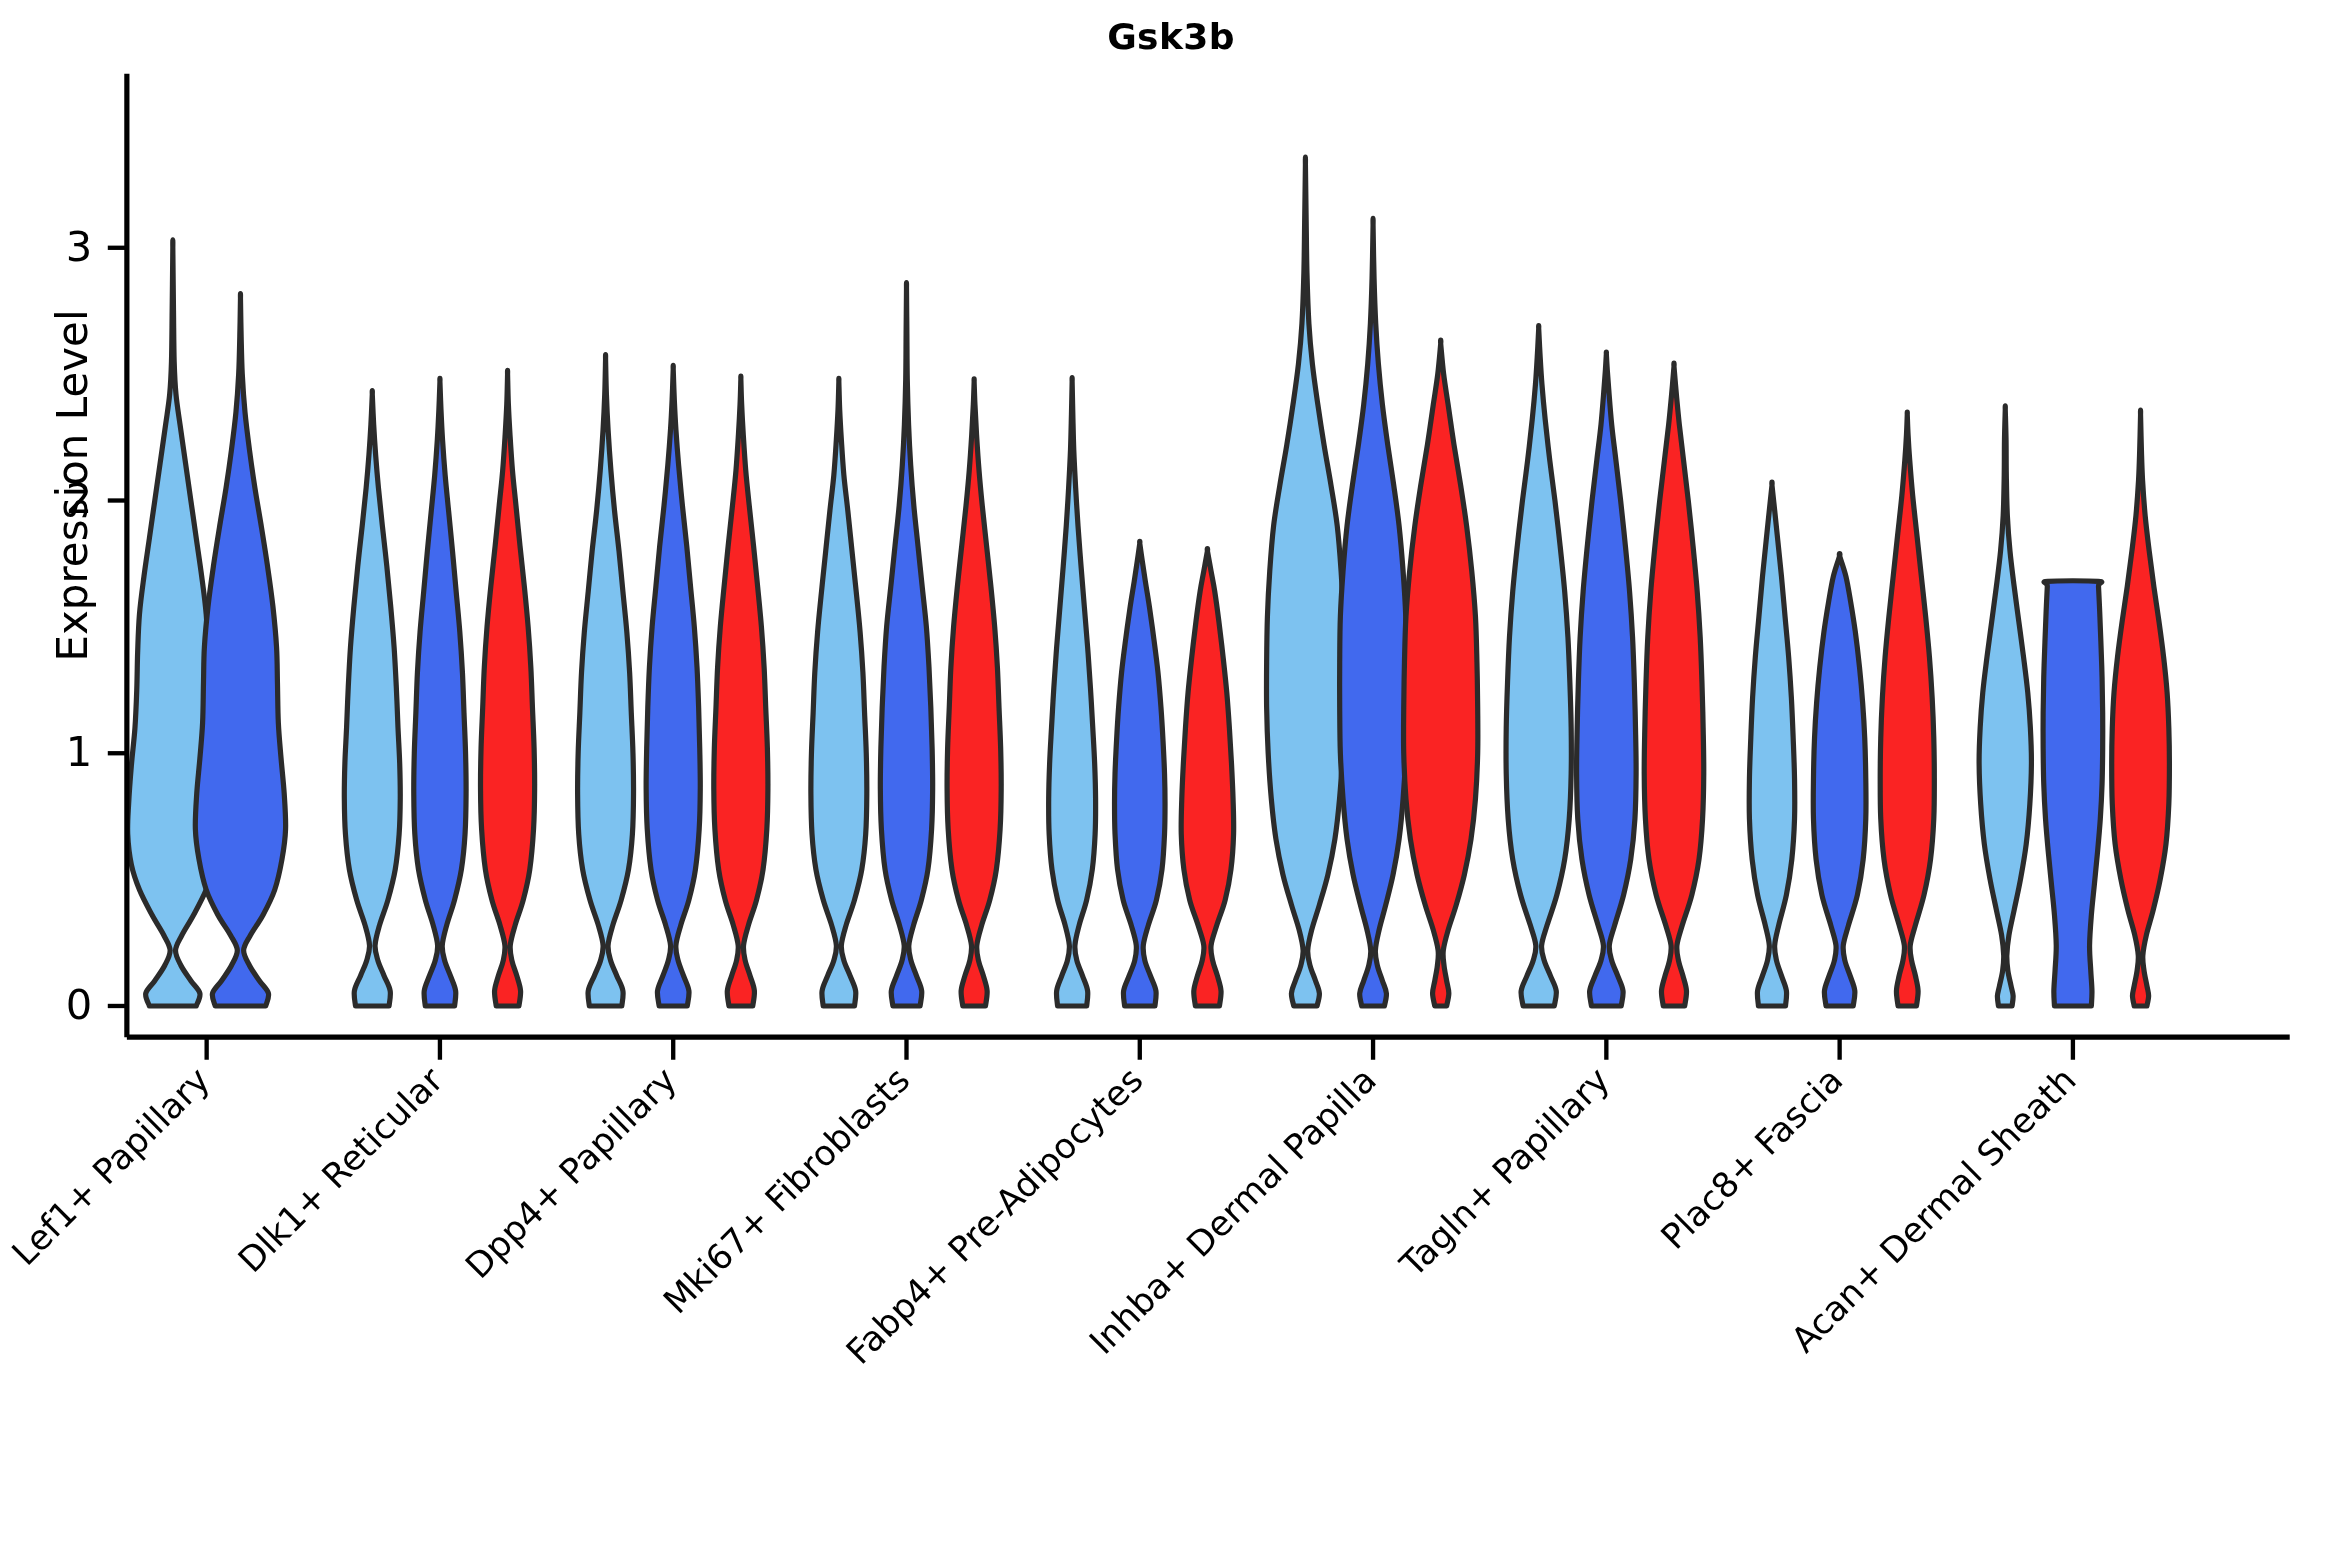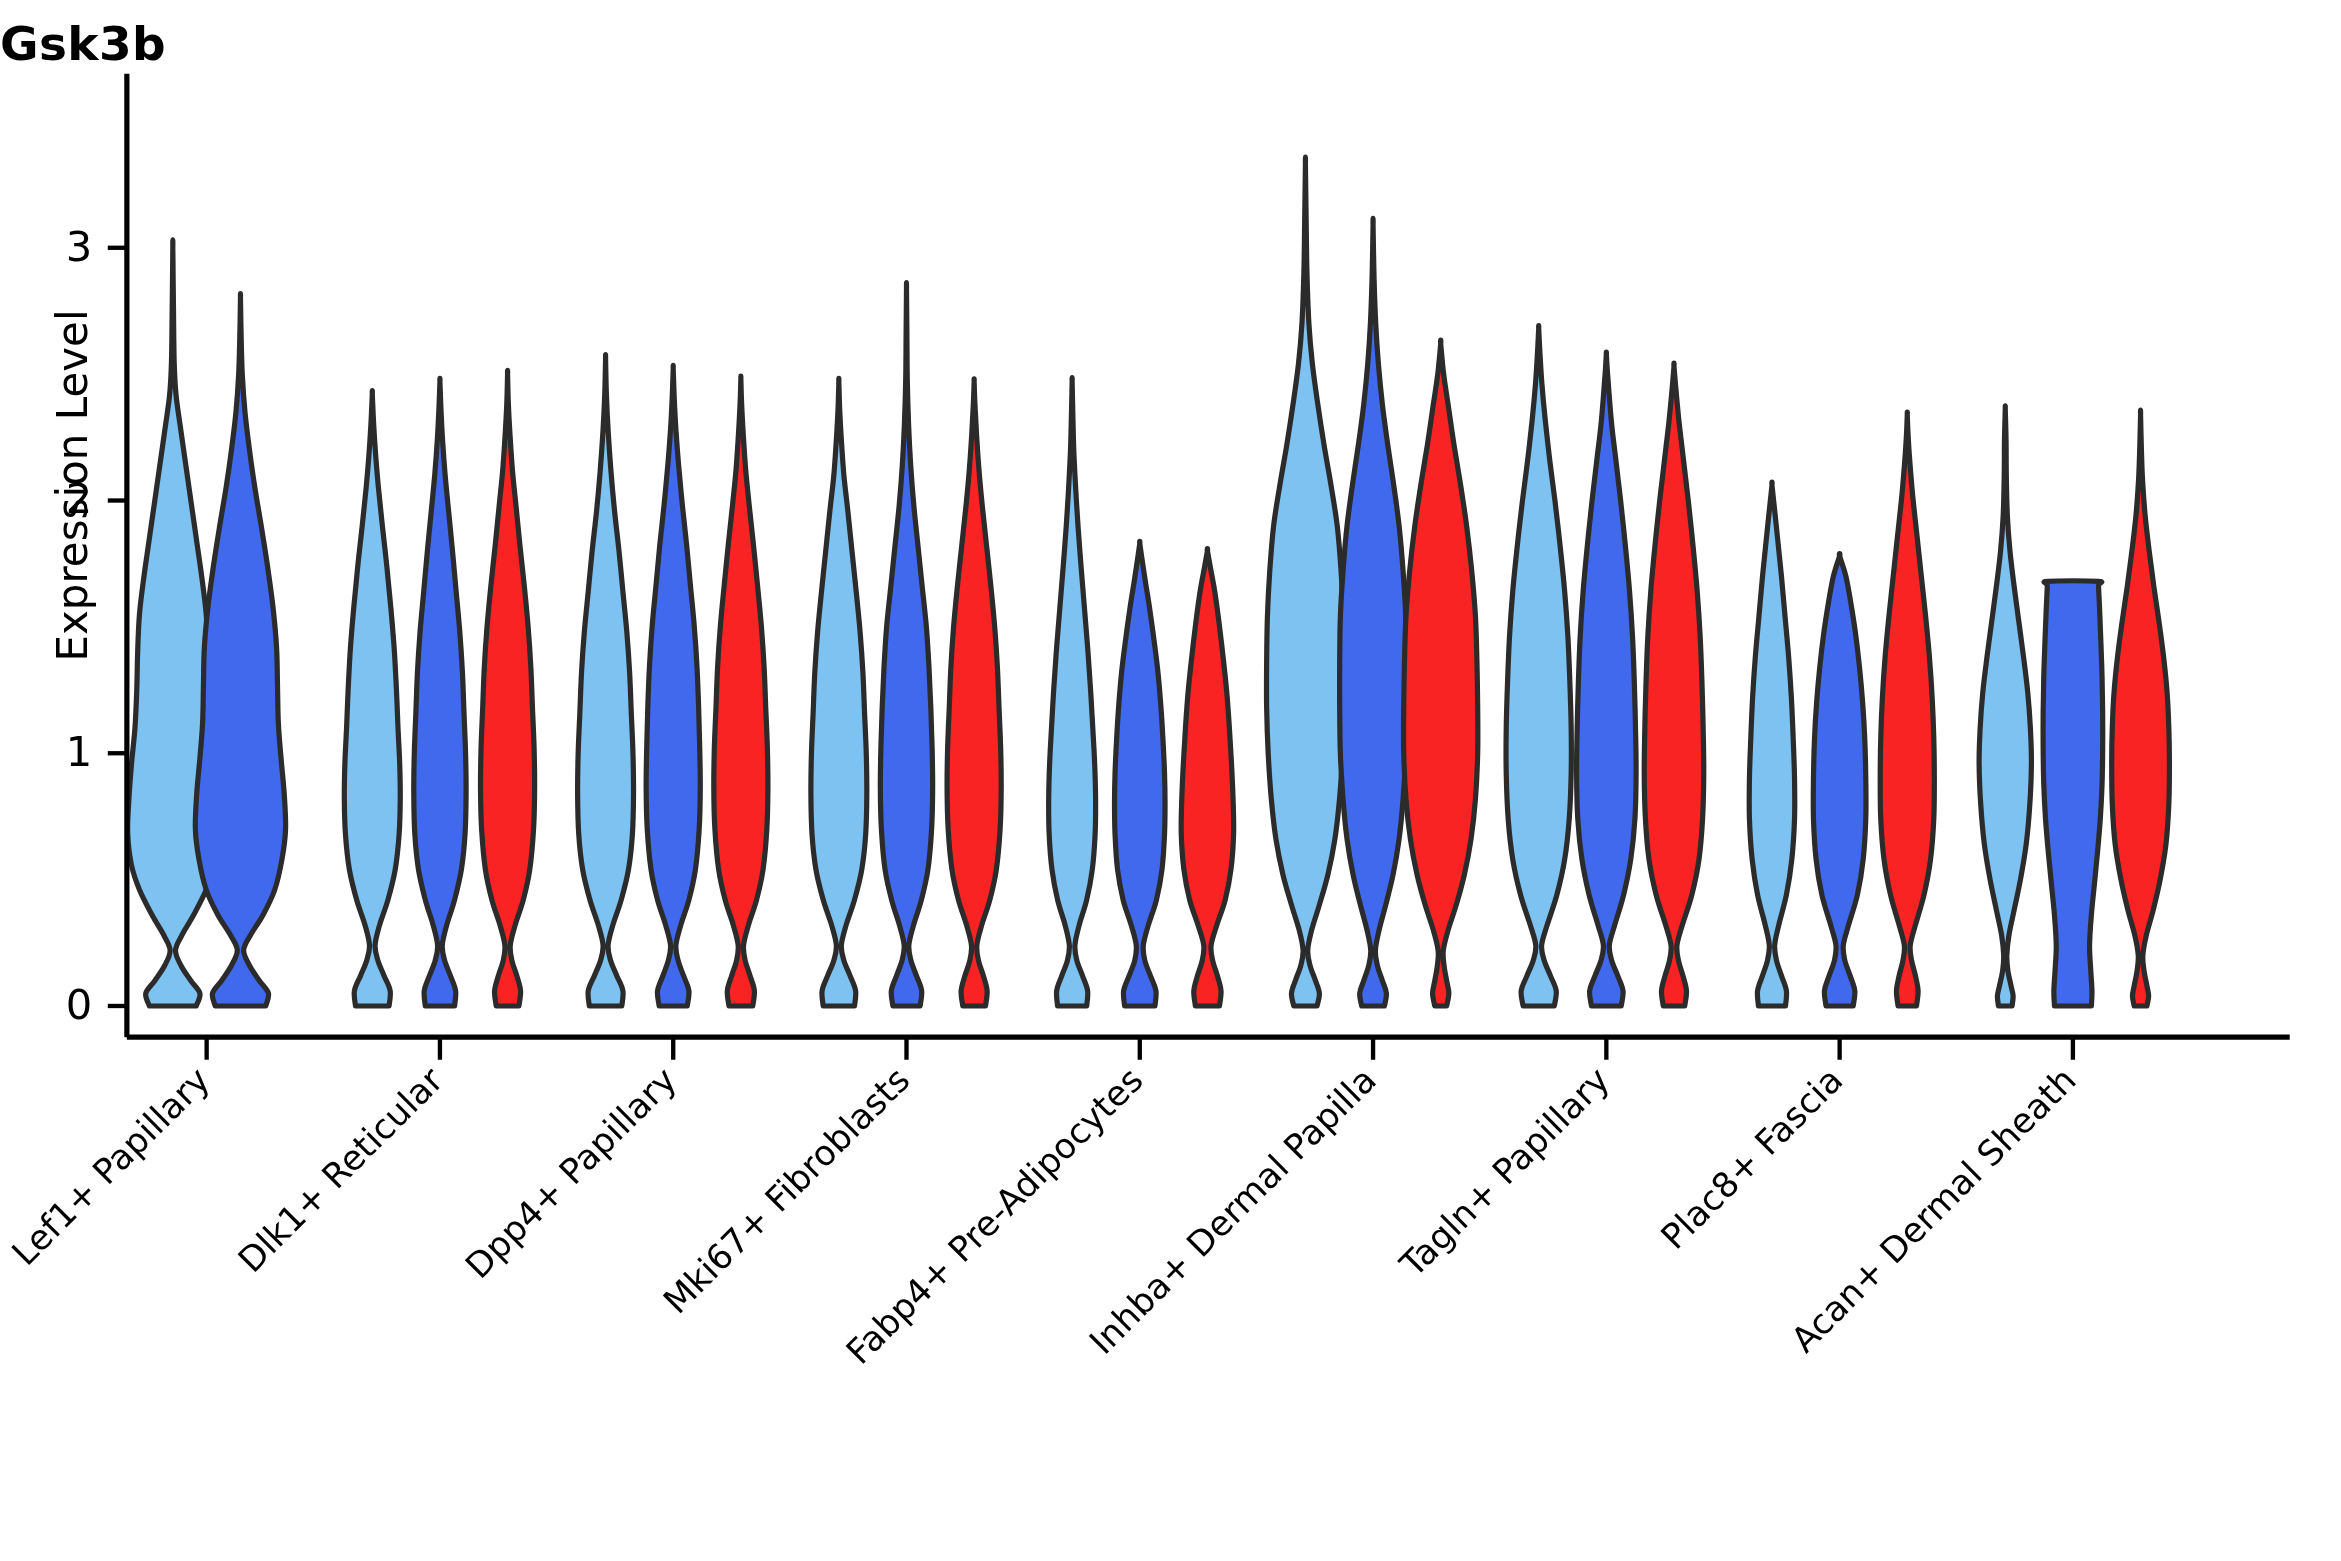--- a/index.html
+++ b/index.html
@@ -1,20 +1,20 @@
 <!DOCTYPE html>
 <html style="font-size:14px"><head>
 <meta charset="utf-8">
 <style>
   html,body{margin:0;padding:0;background:#ffffff;}
   body{width:2342px;height:1561px;font-family:"DejaVu Sans",sans-serif;overflow:hidden;}
   #root{position:relative;width:2342px;height:1561px;background:#fff;}
   #plot-title{
-    position:absolute;left:0;top:15.6px;width:2342px;
-    font-family:"DejaVu Sans",sans-serif;font-weight:bold;font-size:47px;color:#000;
+    position:absolute;left:0;top:15.6px;width:2342px;text-align:center;
+    font-family:"DejaVu Sans",sans-serif;font-weight:bold;font-size:36px;color:#000;
     letter-spacing:0.4px;
   }
   #ylabel{
     position:absolute;left:0px;top:0px;width:781px;height:56px;
     transform:rotate(-90deg);transform-origin:0 0;
     font-size:42px;color:#000;text-align:center;line-height:56px;
     font-family:"DejaVu Sans",sans-serif;
   }
   #ylabel-wrap{position:absolute;left:45px;top:876px;width:0;height:0;}
   svg#chart{position:absolute;left:0;top:0;}

